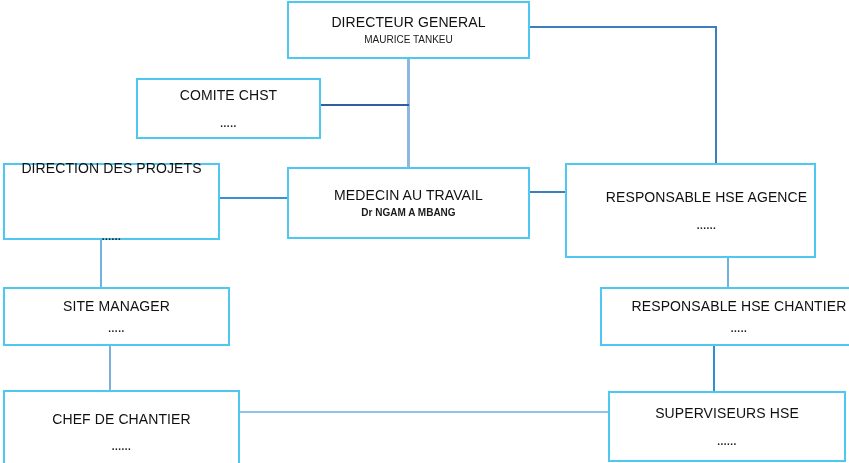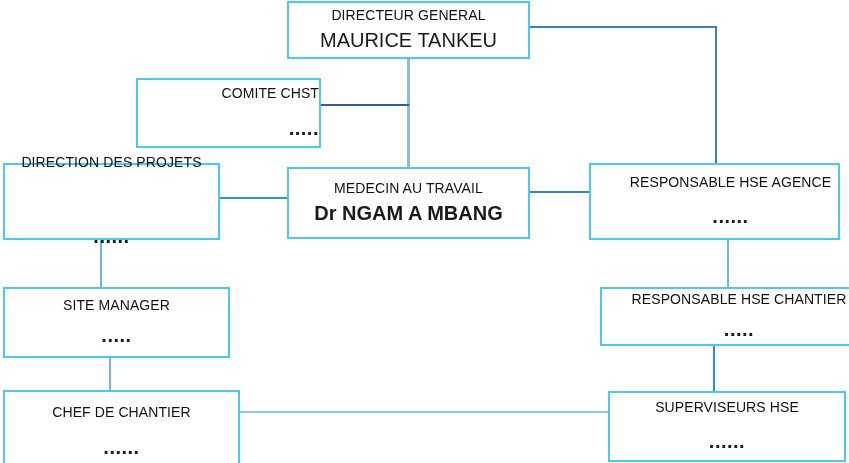--- a/index.html
+++ b/index.html
@@ -40,21 +40,21 @@
   .node-title {
     color: #111111;
     font-weight: normal;
     font-size: 14px;
     letter-spacing: 0.1px;
     line-height: 1.25;
     white-space: nowrap;
   }
   .node-sub {
     color: #1a1a1a;
-    font-size: 20px;
+    font-size: 10px;
     line-height: 1.3;
     white-space: nowrap;
   }
   .node-sub.bold {
     font-weight: bold;
   }
   .node-sub.dots {
     font-weight: bold;
     letter-spacing: 0.5px;
   }
@@ -78,37 +78,37 @@
       <path d="M 728 240 L 728 287" stroke="#6FB4E0" stroke-width="2.2" fill="none" shape-rendering="crispEdges"></path>
       <path d="M 714 346 L 714 391" stroke="#2E8FD8" stroke-width="2" fill="none" shape-rendering="crispEdges"></path>
       <path d="M 240 412 L 608 412" stroke="#8FC4E8" stroke-width="2.4" fill="none" shape-rendering="crispEdges"></path>
     </svg>
 
   <div id="node-layer">
       <div class="node gap-2" style="left: 287px; top: 1px; width: 243px; height: 58px; border-color: rgb(77, 200, 240); background: rgb(255, 255, 255);">
         <div class="node-title">DIRECTEUR  GENERAL</div>
         <div class="node-sub">MAURICE TANKEU</div>
       </div>
-      <div class="node gap-12" style="left: 136px; top: 78px; width: 185px; height: 70px; border-color: rgb(77, 200, 240); background: rgb(255, 255, 255); align-items: flex-end;">
+      <div class="node gap-12" style="left: 136px; top: 78px; width: 185px; height: 61px; border-color: rgb(77, 200, 240); background: rgb(255, 255, 255);">
         <div class="node-title">COMITE CHST</div>
         <div class="node-sub dots">.....</div>
       </div>
       <div class="node gap-12" style="left: 3px; top: 163px; width: 217px; height: 77px; border-color: rgb(77, 200, 240); background: rgb(255, 255, 255); gap: 40px;">
         <div class="node-title">DIRECTION DES PROJETS</div>
         <div class="node-sub dots">......</div>
       </div>
       <div class="node gap-2" style="left: 287px; top: 167px; width: 243px; height: 72px; border-color: rgb(77, 200, 240); background: rgb(255, 255, 255);">
         <div class="node-title">MEDECIN AU TRAVAIL</div>
         <div class="node-sub bold">Dr NGAM A MBANG</div>
       </div>
-      <div class="node gap-12" style="left: 589px; top: 163px; width: 251px; height: 77px; border-color: rgb(77, 200, 240); background: rgb(255, 255, 255); padding-left: 32px;">
+      <div class="node gap-12" style="left: 565px; top: 163px; width: 251px; height: 95px; border-color: rgb(77, 200, 240); background: rgb(255, 255, 255); padding-left: 32px;">
         <div class="node-title">RESPONSABLE HSE AGENCE</div>
         <div class="node-sub dots">......</div>
       </div>
-      <div class="node gap-7" style="left: 3px; top: 287px; width: 227px; height: 71px; border-color: rgb(77, 200, 240); background: rgb(255, 255, 255);">
+      <div class="node gap-7" style="left: 3px; top: 287px; width: 227px; height: 59px; border-color: rgb(77, 200, 240); background: rgb(255, 255, 255);">
         <div class="node-title">SITE MANAGER</div>
         <div class="node-sub dots">.....</div>
       </div>
       <div class="node gap-7" style="left: 600px; top: 287px; width: 278px; height: 59px; border-color: rgb(77, 200, 240); background: rgb(255, 255, 255);">
         <div class="node-title">RESPONSABLE HSE CHANTIER</div>
         <div class="node-sub dots">.....</div>
       </div>
       <div class="node gap-12" style="left: 3px; top: 390px; width: 237px; height: 84px; border-color: rgb(77, 200, 240); background: rgb(255, 255, 255);">
         <div class="node-title">CHEF DE CHANTIER</div>
         <div class="node-sub dots">......</div>

